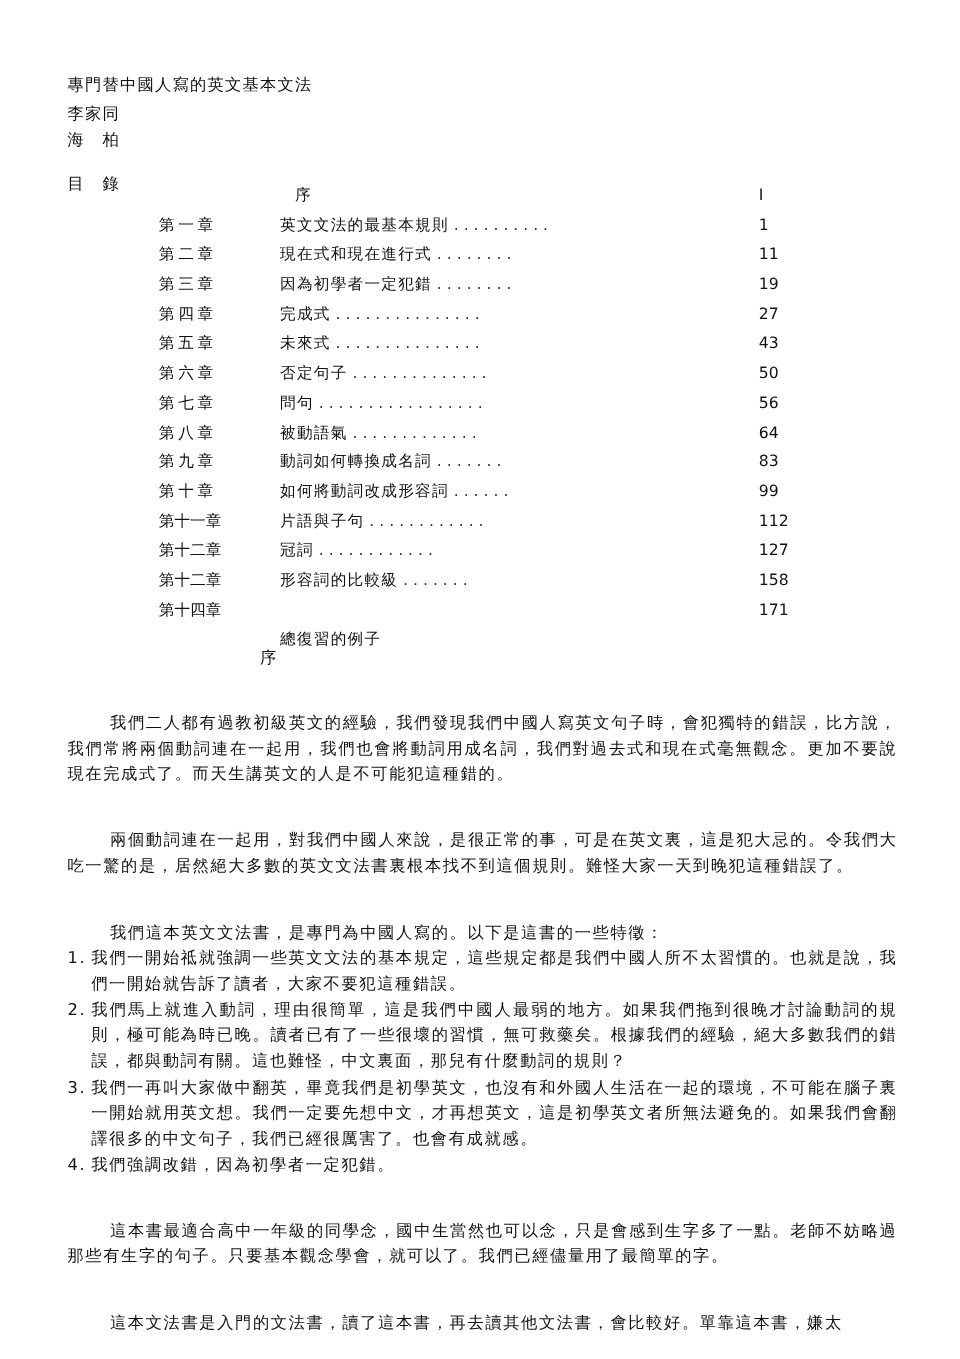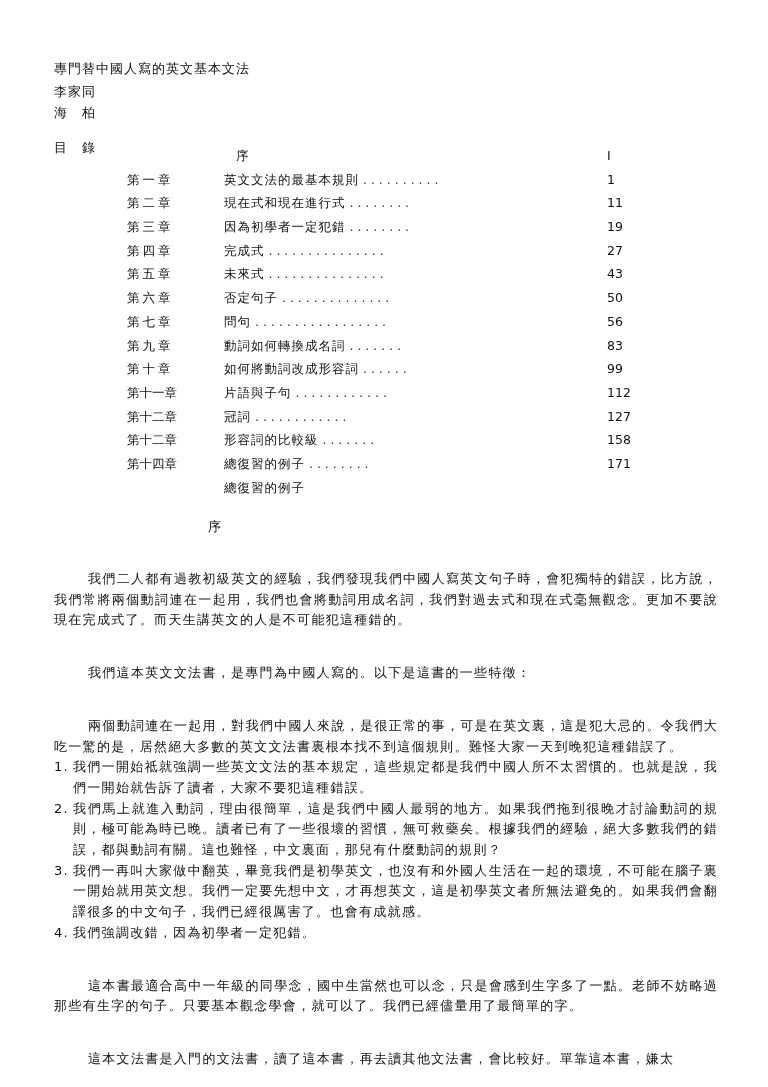--- a/index.html
+++ b/index.html
@@ -74,20 +74,25 @@
       <span class="ch">第六章</span>
       <span class="title"><span>否定句子</span><span class="dots"> . . . . . . . . . . . . . .</span></span>
       <span class="pg">50</span>
     </div>
     <div class="toc-row">
       <span class="ch">第七章</span>
       <span class="title"><span>問句</span><span class="dots"> . . . . . . . . . . . . . . . . .</span></span>
       <span class="pg">56</span>
     </div>
     <div class="toc-row">
+      <span class="ch">第八章</span>
+      <span class="title"><span>被動語氣</span><span class="dots"> . . . . . . . . . . . . .</span></span>
+      <span class="pg">64</span>
+    </div>
+    <div class="toc-row">
       <span class="ch">第九章</span>
       <span class="title"><span>動詞如何轉換成名詞</span><span class="dots"> . . . . . . .</span></span>
       <span class="pg">83</span>
     </div>
     <div class="toc-row">
       <span class="ch">第十章</span>
       <span class="title"><span>如何將動詞改成形容詞</span><span class="dots"> . . . . . .</span></span>
       <span class="pg">99</span>
     </div>
     <div class="toc-row">
@@ -100,34 +105,33 @@
       <span class="title"><span>冠詞</span><span class="dots"> . . . . . . . . . . . .</span></span>
       <span class="pg">127</span>
     </div>
     <div class="toc-row">
       <span class="ch" style="letter-spacing:0">第十二章</span>
       <span class="title"><span>形容詞的比較級</span><span class="dots"> . . . . . . .</span></span>
       <span class="pg">158</span>
     </div>
     <div class="toc-row">
       <span class="ch" style="letter-spacing:0">第十四章</span>
-      <span class="title"><span>總復習的例子</span><span class="dots"> . . . . . . . .</span></span>
       <span class="pg">171</span>
     </div>
     <div class="toc-row">
       <span class="title">總復習的例子</span>
     </div>
   </div>
 
   <div class="preface-heading">序</div>
 
   <div class="body">
     <p class="indent">我們二人都有過教初級英文的經驗，我們發現我們中國人寫英文句子時，會犯獨特的錯誤，比方說，我們常將兩個動詞連在一起用，我們也會將動詞用成名詞，我們對過去式和現在式毫無觀念。更加不要說現在完成式了。而天生講英文的人是不可能犯這種錯的。</p>
+    <p class="indent">兩個動詞連在一起用，對我們中國人來說，是很正常的事，可是在英文裏，這是犯大忌的。令我們大吃一驚的是，居然絕大多數的英文文法書裏根本找不到這個規則。難怪大家一天到晚犯這種錯誤了。</p>
     <p class="indent">我們這本英文文法書，是專門為中國人寫的。以下是這書的一些特徵：</p>
-    <p class="indent">兩個動詞連在一起用，對我們中國人來說，是很正常的事，可是在英文裏，這是犯大忌的。令我們大吃一驚的是，居然絕大多數的英文文法書裏根本找不到這個規則。難怪大家一天到晚犯這種錯誤了。</p>
     <ol>
       <li>
         <span class="num">1.</span>
         <span>我們一開始祗就強調一些英文文法的基本規定，這些規定都是我們中國人所不太習慣的。也就是說，我們一開始就告訴了讀者，大家不要犯這種錯誤。</span>
       </li>
       <li>
         <span class="num">2.</span>
         <span>我們馬上就進入動詞，理由很簡單，這是我們中國人最弱的地方。如果我們拖到很晚才討論動詞的規則，極可能為時已晚。讀者已有了一些很壞的習慣，無可救藥矣。根據我們的經驗，絕大多數我們的錯誤，都與動詞有關。這也難怪，中文裏面，那兒有什麼動詞的規則？</span>
       </li>
       <li>

